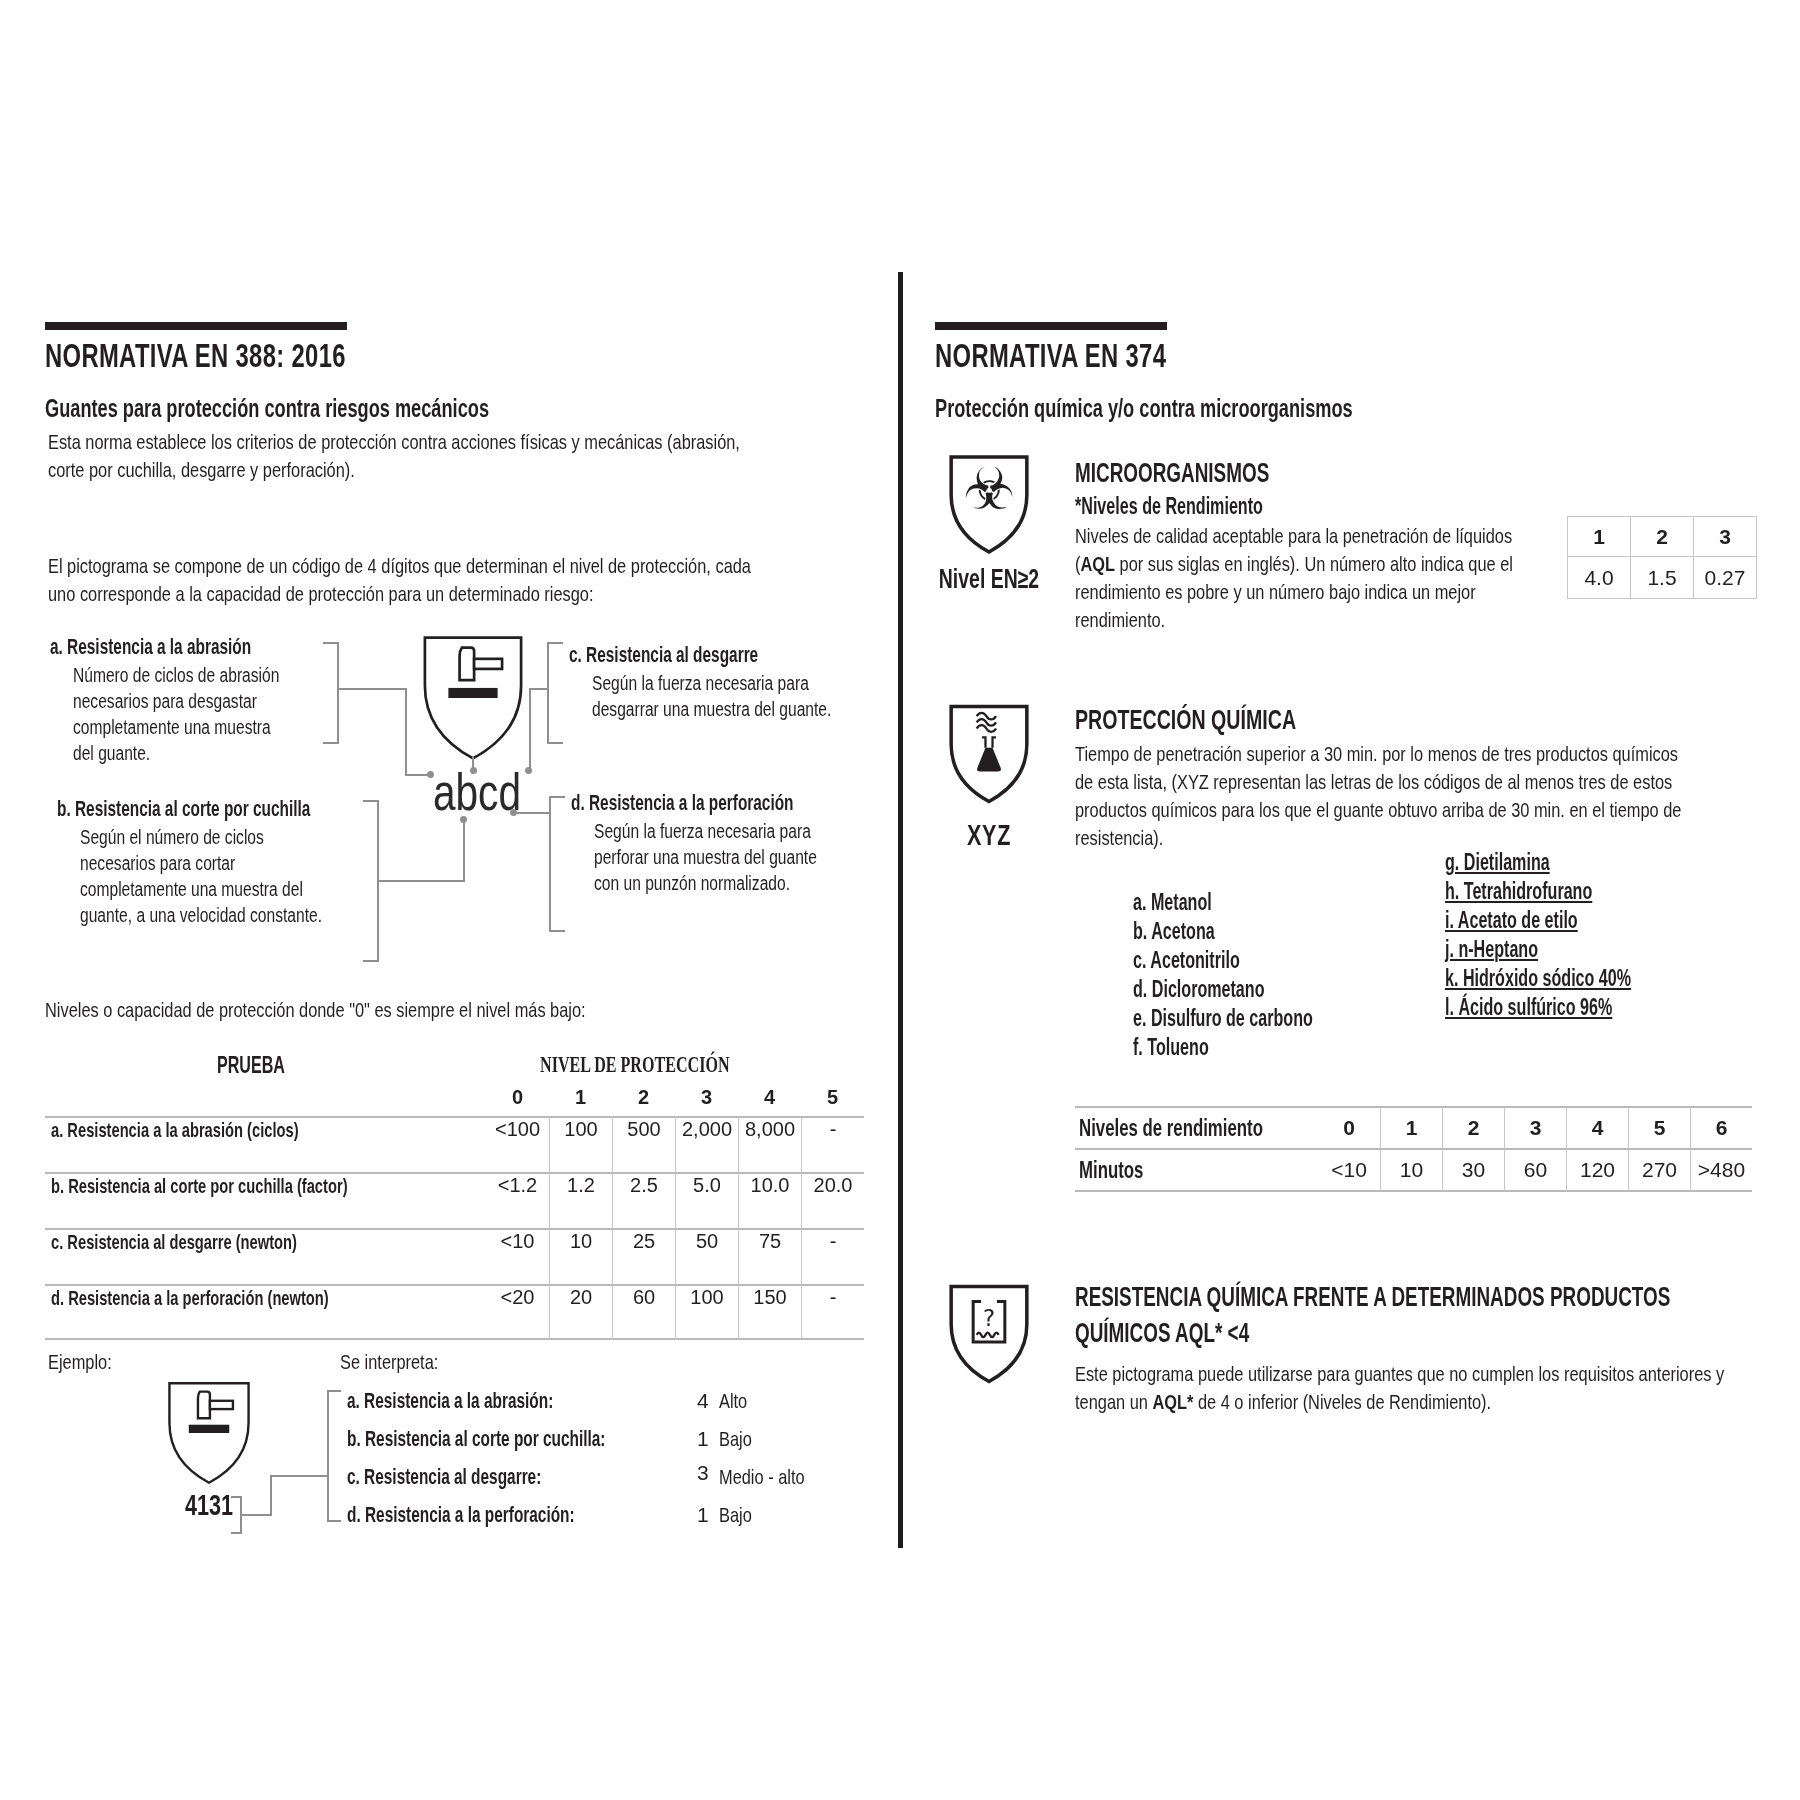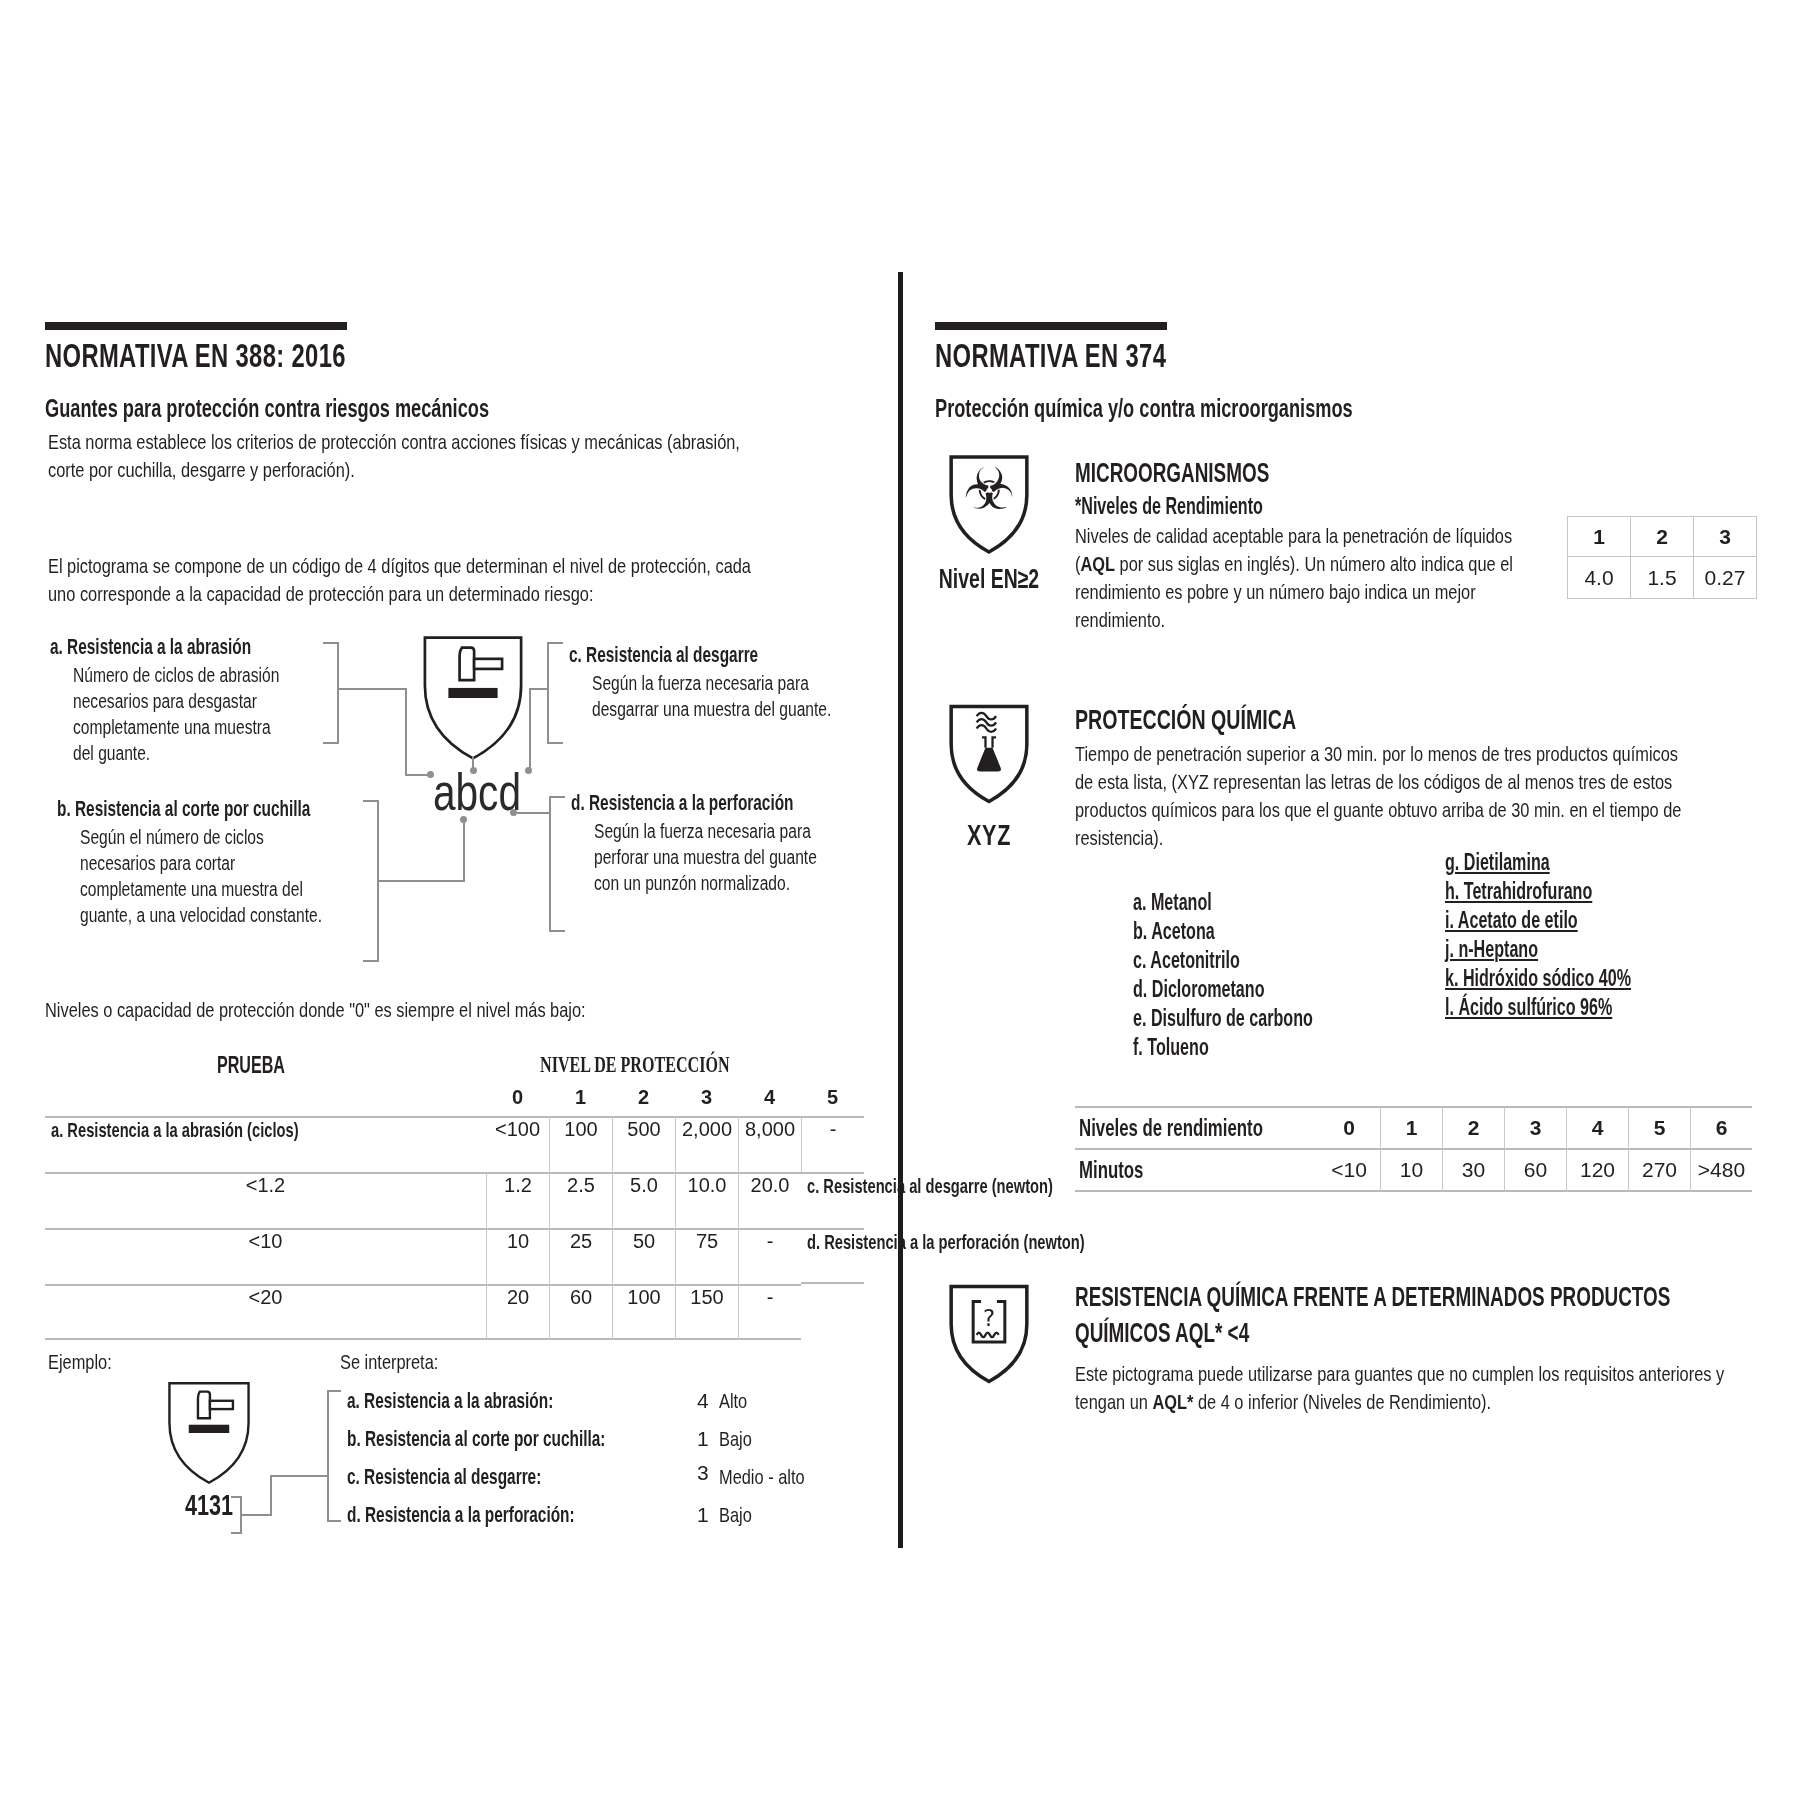--- a/index.html
+++ b/index.html
@@ -128,20 +128,23 @@
     <div class="lt-cell lt-label bt">
         <span class="cxb" style="font-size:21px;">a. Resistencia a la abrasión (ciclos)</span>
       </div>
     <div class="lt-cell bt">&lt;100</div>
     <div class="lt-cell bt vl">100</div>
     <div class="lt-cell bt vl">500</div>
     <div class="lt-cell bt vl">2,000</div>
     <div class="lt-cell bt vl">8,000</div>
     <div class="lt-cell bt vl">-</div>
 
+    <div class="lt-cell lt-label bt">
+        <span class="cxb" style="font-size:21px;">b. Resistencia al corte por cuchilla (factor)</span>
+      </div>
     <div class="lt-cell bt">&lt;1.2</div>
     <div class="lt-cell bt vl">1.2</div>
     <div class="lt-cell bt vl">2.5</div>
     <div class="lt-cell bt vl">5.0</div>
     <div class="lt-cell bt vl">10.0</div>
     <div class="lt-cell bt vl">20.0</div>
 
     <div class="lt-cell lt-label bt">
         <span class="cxb" style="font-size:21px;">c. Resistencia al desgarre (newton)</span>
       </div>

